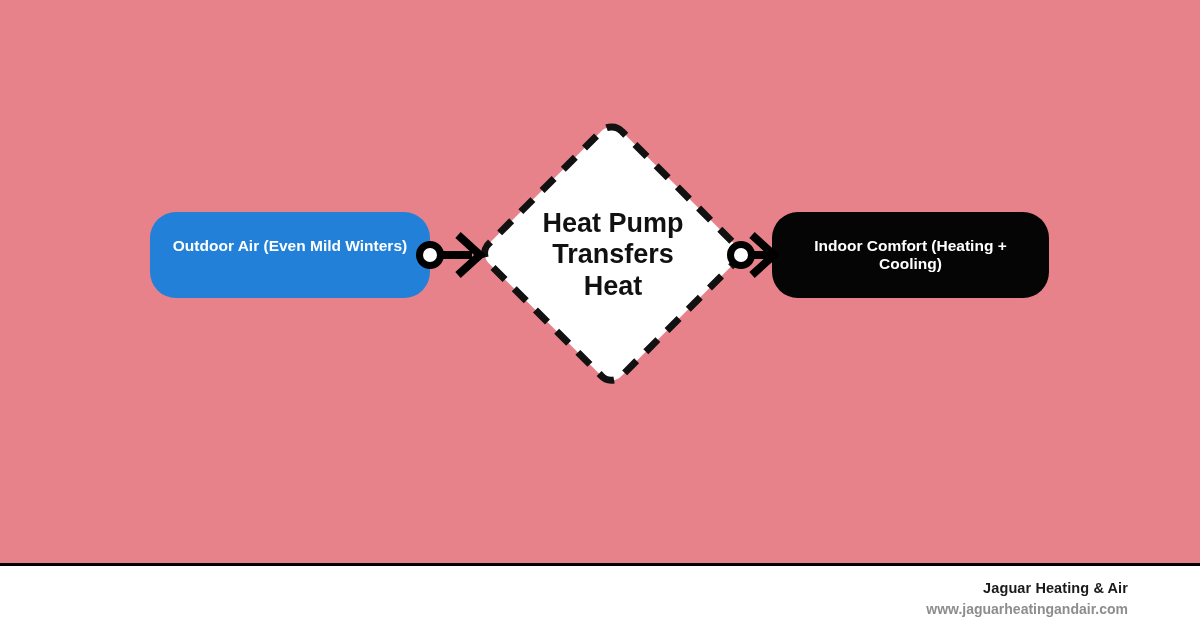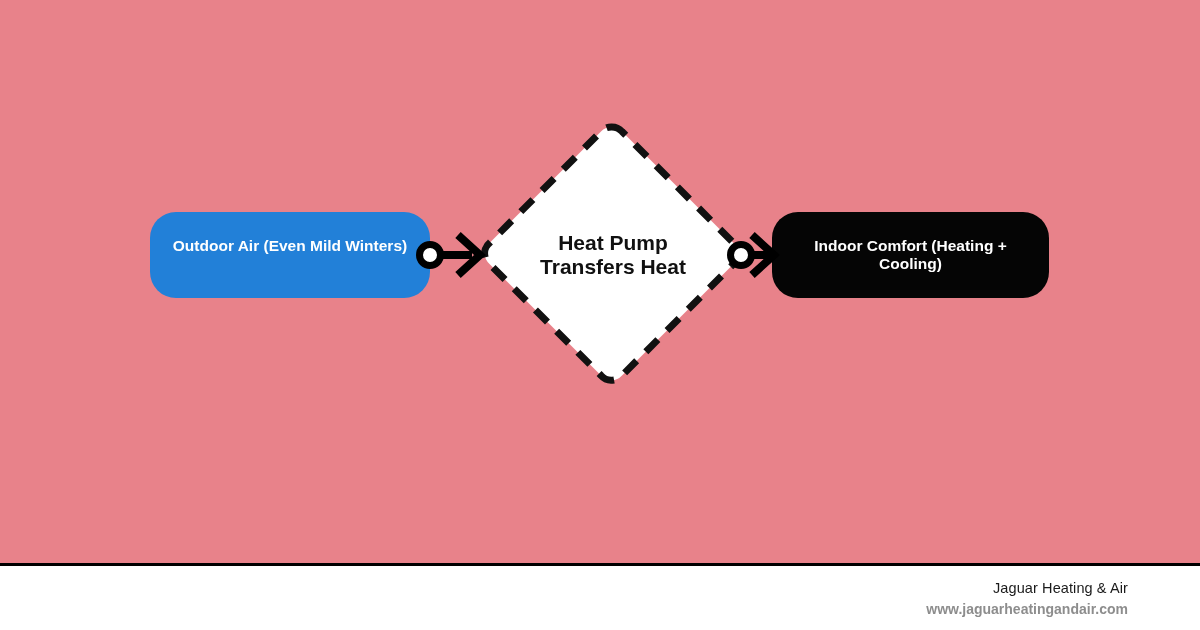--- a/index.html
+++ b/index.html
@@ -45,21 +45,21 @@
     background: #ffffff;
   }
   .footer-inner {
     position: absolute;
     right: 72px;
     top: 12px;
     text-align: right;
   }
   .footer-brand {
     font-size: 14.5px;
-    font-weight: normal;
+    font-weight: bold;
     color: #1a1a1a;
     letter-spacing: 0.1px;
     line-height: 20px;
   }
   .footer-url {
     font-size: 14px;
     font-weight: bold;
     color: #8d8d8d;
     line-height: 20px;
     margin-top: 1px;
@@ -93,21 +93,21 @@
     color: #ffffff;
     font-size: 15.5px;
     padding: 0 21px;
   }
   .node-process {
     left: 520px;
     top: 210px;
     width: 186px;
     height: 90px;
     color: #111111;
-    font-size: 21px;
+    font-size: 27px;
     line-height: 1.16;
   }
   .node-target {
     left: 772px;
     top: 212px;
     width: 277px;
     height: 86px;
     color: #ffffff;
     font-size: 15.5px;
     padding: 0 18px;

